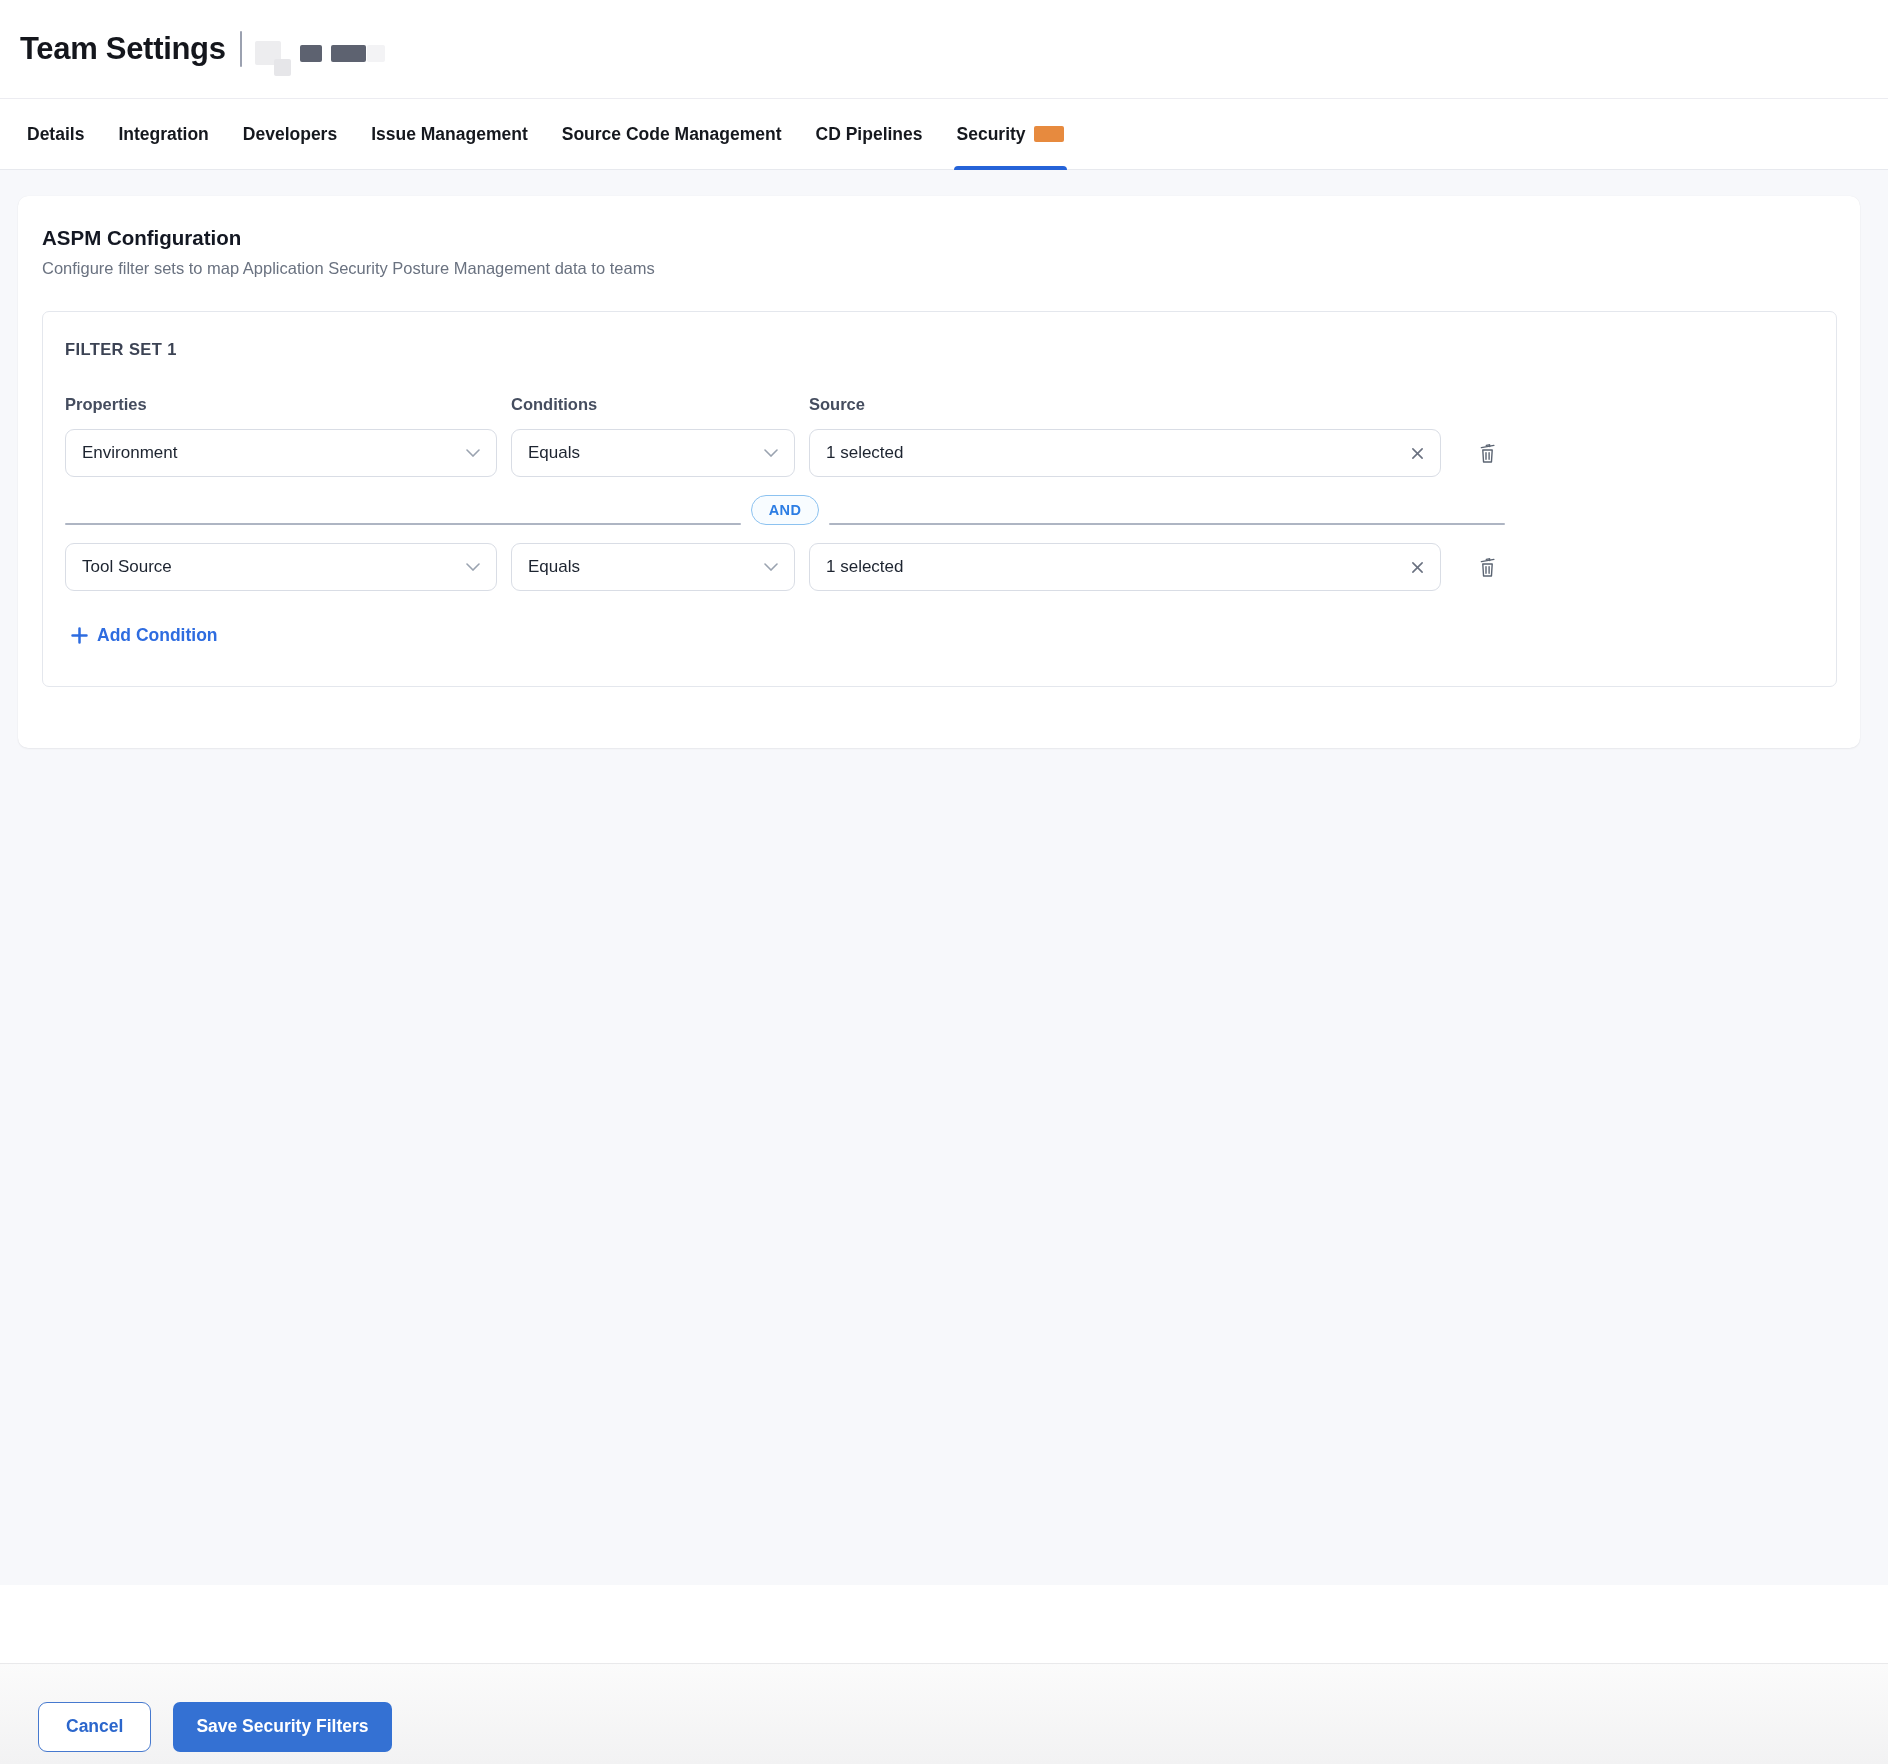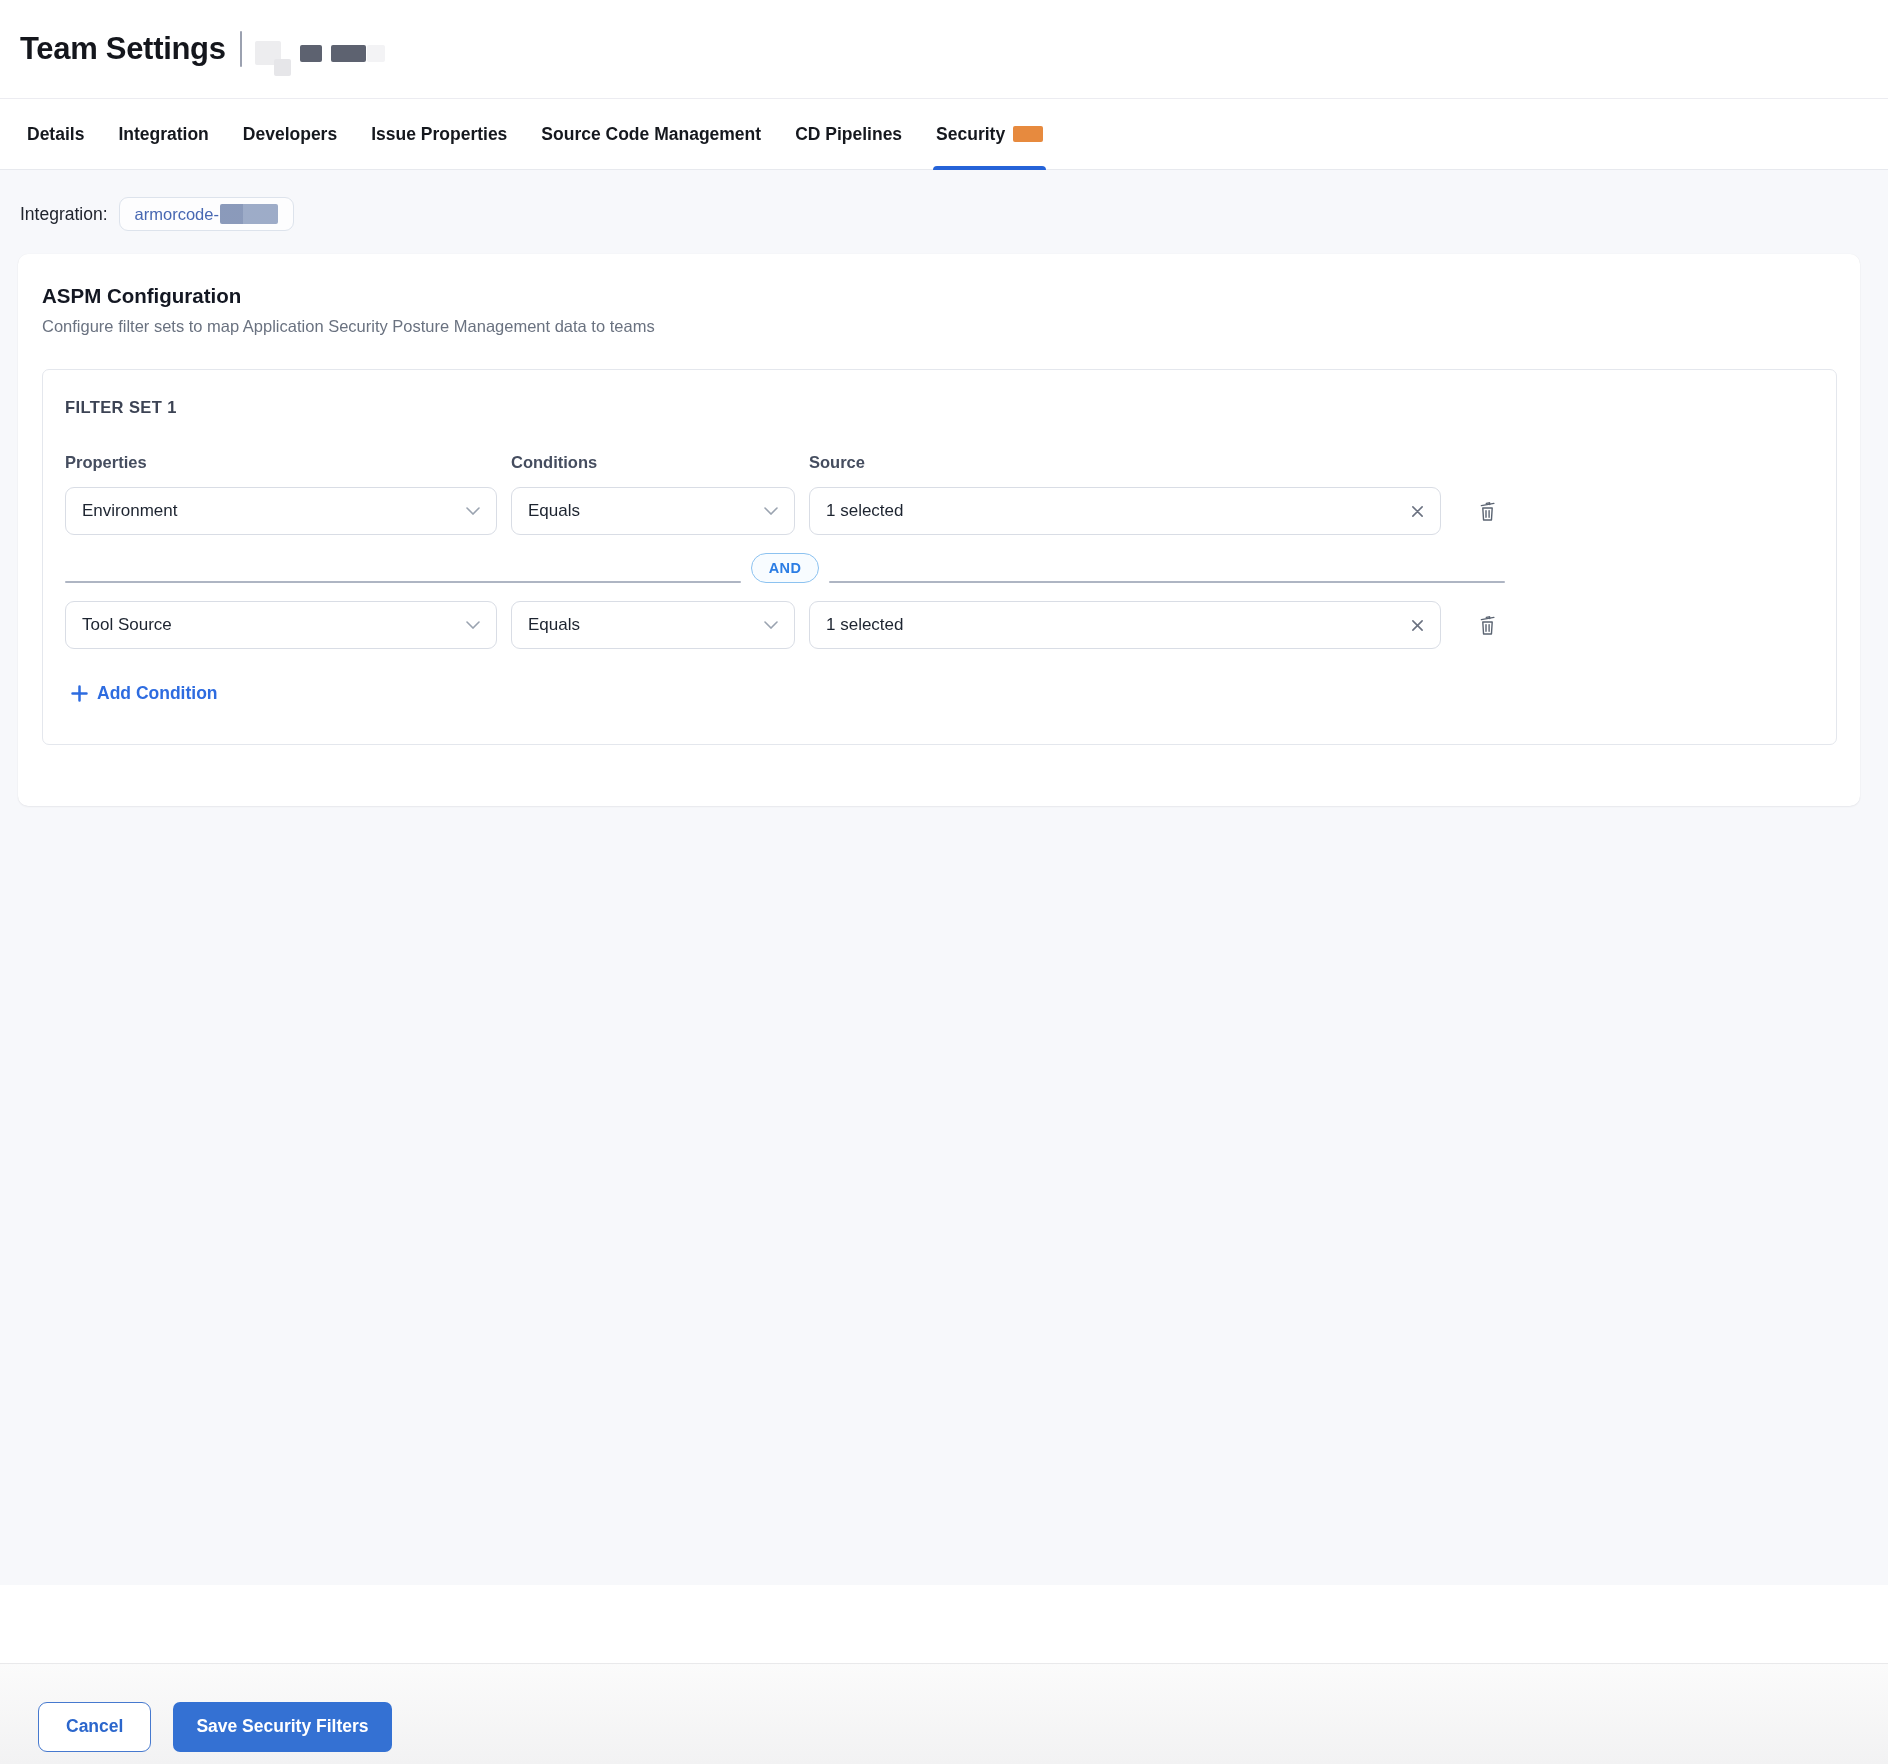--- a/index.html
+++ b/index.html
@@ -99,43 +99,36 @@
   <div class="tab">
       <span>Details</span>
     </div>
   <div class="tab">
       <span>Integration</span>
     </div>
   <div class="tab">
       <span>Developers</span>
     </div>
   <div class="tab">
-      <span>Issue Properties</span>
+      <span>Issue Management</span>
     </div>
   <div class="tab">
       <span>Source Code Management</span>
     </div>
   <div class="tab">
       <span>CD Pipelines</span>
     </div>
   <div class="tab active">
     <span>Security</span>
     <span class="tab-badge"></span>
   </div>
 </nav>
 
 <main class="content">
 
-  <div class="integration-row">
-    <span class="integration-label">Integration:</span>
-    <span class="chip">
-      <span>armorcode-</span>
-      <span class="chip-redact"></span>
-    </span>
-  </div>
 
   <section class="card">
     <h2 class="card-title">ASPM Configuration</h2>
     <p class="card-sub">Configure filter sets to map Application Security Posture Management data to teams</p>
 
     <div class="filter-box">
       <div class="fs-title">FILTER SET 1</div>
 
       
       <div class="fgrid">

